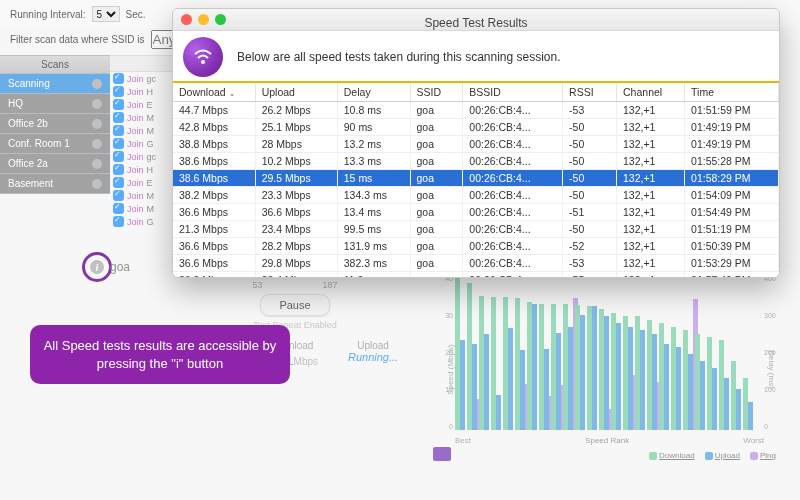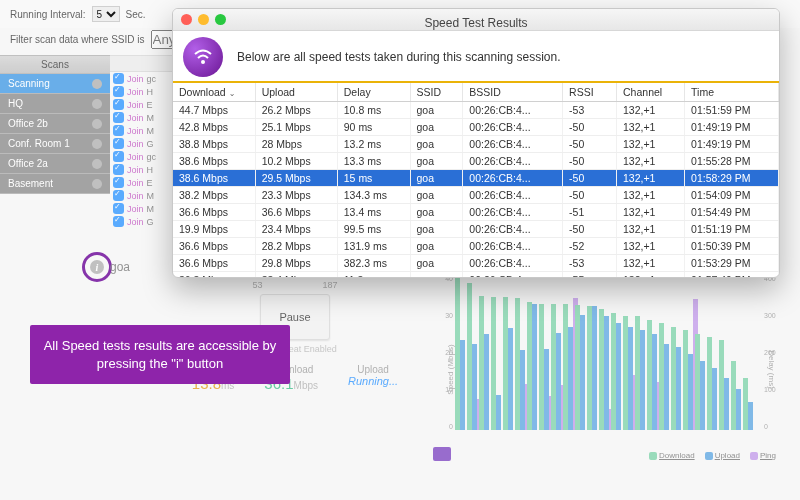--- a/index.html
+++ b/index.html
@@ -24,30 +24,30 @@
   .bg .net-row { display: flex; align-items: center; gap: 3px; padding: 1px 3px; font-size: 9px; color: #c96bc9; }
   .bg .net-row .chk { width: 11px; height: 11px; border-radius: 3px; background: #4aa3ff; display: inline-block; position: relative; }
   .bg .net-row .chk::after { content:"✓"; color:#fff; font-size:8px; position:absolute; left:1px; top:-1px; }
   .bg .net-row .ssid { color: #888; font-size: 9px; }
 
   .bg .gauge-area { position: absolute; left: 170px; top: 280px; width: 250px; text-align: center; color: #bbb; }
   .bg .gauge-area .goa-label { position: absolute; left: -60px; top: -20px; font-size: 12px; color: #888; }
   .bg .info-circle { width: 30px; height: 30px; border: 3px solid #7a1fa2; border-radius: 50%; display: inline-flex; align-items: center; justify-content: center; position: absolute; left: -88px; top: -28px; }
   .bg .info-i { width: 14px; height: 14px; border-radius: 50%; background: #bbb; color: #fff; display:inline-flex;align-items:center;justify-content:center; font-style: italic; font-weight: bold; font-family: Georgia, serif; font-size: 10px; }
   .bg .gauge-nums { display:flex; justify-content:center; gap:60px; font-size:9px; color:#aaa; margin-bottom:4px; }
-  .bg .pause { display:inline-block; padding:16px 18px; background:#f3f3f3; border:1px solid #ddd; border-radius:3px; font-size:11px; color:#555; box-shadow:0 1px 2px rgba(0,0,0,0.1); }
+  .bg .pause { display:inline-block; padding:4px 18px; background:#f3f3f3; border:1px solid #ddd; border-radius:9px; font-size:11px; color:#555; box-shadow:0 1px 2px rgba(0,0,0,0.1); }
   .bg .tre { font-size: 9px; color: #c3c3c3; margin-top:4px; }
   .bg .metrics { display:flex; justify-content:center; gap:30px; margin-top:10px; font-size:10px; }
   .bg .metrics .lbl { color:#aaa; font-size:10px; }
   .bg .metrics .v1 { color:#e6a93a; font-size:15px; font-weight:500; }
   .bg .metrics .v2 { color:#58c79a; font-size:15px; font-weight:500; }
   .bg .metrics .v3 { color:#4aa3ff; font-size:11px; font-style:italic; }
   .bg .metrics .unit { font-size:10px; color:#bbb; }
 
-  .callout { position:absolute; left:30px; top:325px; width:260px; background:#8e24aa; color:#fff; padding:12px 10px; font-size:13px; text-align:center; border-radius:2px; line-height:1.35; }
+  .callout { position:absolute; left:30px; top:325px; width:260px; background:#8e24aa; color:#fff; padding:12px 10px; font-size:13px; text-align:center; border-radius:10px; line-height:1.35; }
 
   .bg .chart { position:absolute; right:14px; top:275px; width:353px; height:180px; }
   .bg .chart .bars { display:flex; align-items:flex-end; gap:2px; height:155px; padding:0 25px 0 22px; }
   .bg .chart .bar-group { display:flex; align-items:flex-end; width:10px; position:relative; }
   .bg .chart .bar-dl { width:5px; background:#8fd9b5; }
   .bg .chart .bar-ul { width:5px; background:#74b3e6; }
   .bg .chart .bar-pg { width:5px; background:#caa8ed; position:absolute; left:10px; bottom:0; }
   .bg .chart .axis-l { position:absolute; left:0; top:0; bottom:25px; width:20px; display:flex; flex-direction:column; justify-content:space-between; font-size:7px; color:#aaa; text-align:right; }
   .bg .chart .axis-r { position:absolute; right:0; top:0; bottom:25px; width:22px; display:flex; flex-direction:column; justify-content:space-between; font-size:7px; color:#aaa; }
   .bg .chart .axis-b { position:absolute; bottom:10px; left:22px; right:22px; display:flex; justify-content:space-between; font-size:8px; color:#aaa; }
@@ -328,20 +328,25 @@
           </div>
           <div class="bar-group">
             <div class="bar-dl" style="height: 68.8889px;"></div>
             <div class="bar-ul" style="height: 41.3333px;"></div>
           </div>
           <div class="bar-group">
             <div class="bar-dl" style="height: 51.6667px;"></div>
             <div class="bar-ul" style="height: 27.5556px;"></div>
           </div>
         </div>
+      <div class="axis-b">
+        <span>Best</span>
+        <span class="mid">Speed Rank</span>
+        <span>Worst</span>
+      </div>
       <div class="legend" id="chart-legend">
           <span><span class="sw" style="background:#8fd9b5"></span><u>Download</u></span>
           <span><span class="sw" style="background:#74b3e6"></span><u>Upload</u></span>
           <span><span class="sw" style="background:#caa8ed"></span><u>Ping</u></span>
         </div>
       <div class="corner"></div>
     </div>
   </div>
 
   <div class="callout">All Speed tests results are accessible by pressing the "i" button</div>
@@ -444,21 +449,21 @@
               <td class="c-dl">36.6 Mbps</td>
               <td class="c-ul">36.6 Mbps</td>
               <td class="c-de">13.4 ms</td>
               <td class="c-ss">goa</td>
               <td class="c-bs">00:26:CB:4...</td>
               <td class="c-rs">-51</td>
               <td class="c-ch">132,+1</td>
               <td class="c-tm">01:54:49 PM</td>
             </tr>
             <tr>
-              <td class="c-dl">19.9 Mbps</td>
+              <td class="c-dl">21.3 Mbps</td>
               <td class="c-ul">23.4 Mbps</td>
               <td class="c-de">99.5 ms</td>
               <td class="c-ss">goa</td>
               <td class="c-bs">00:26:CB:4...</td>
               <td class="c-rs">-50</td>
               <td class="c-ch">132,+1</td>
               <td class="c-tm">01:51:19 PM</td>
             </tr>
             <tr>
               <td class="c-dl">36.6 Mbps</td>

